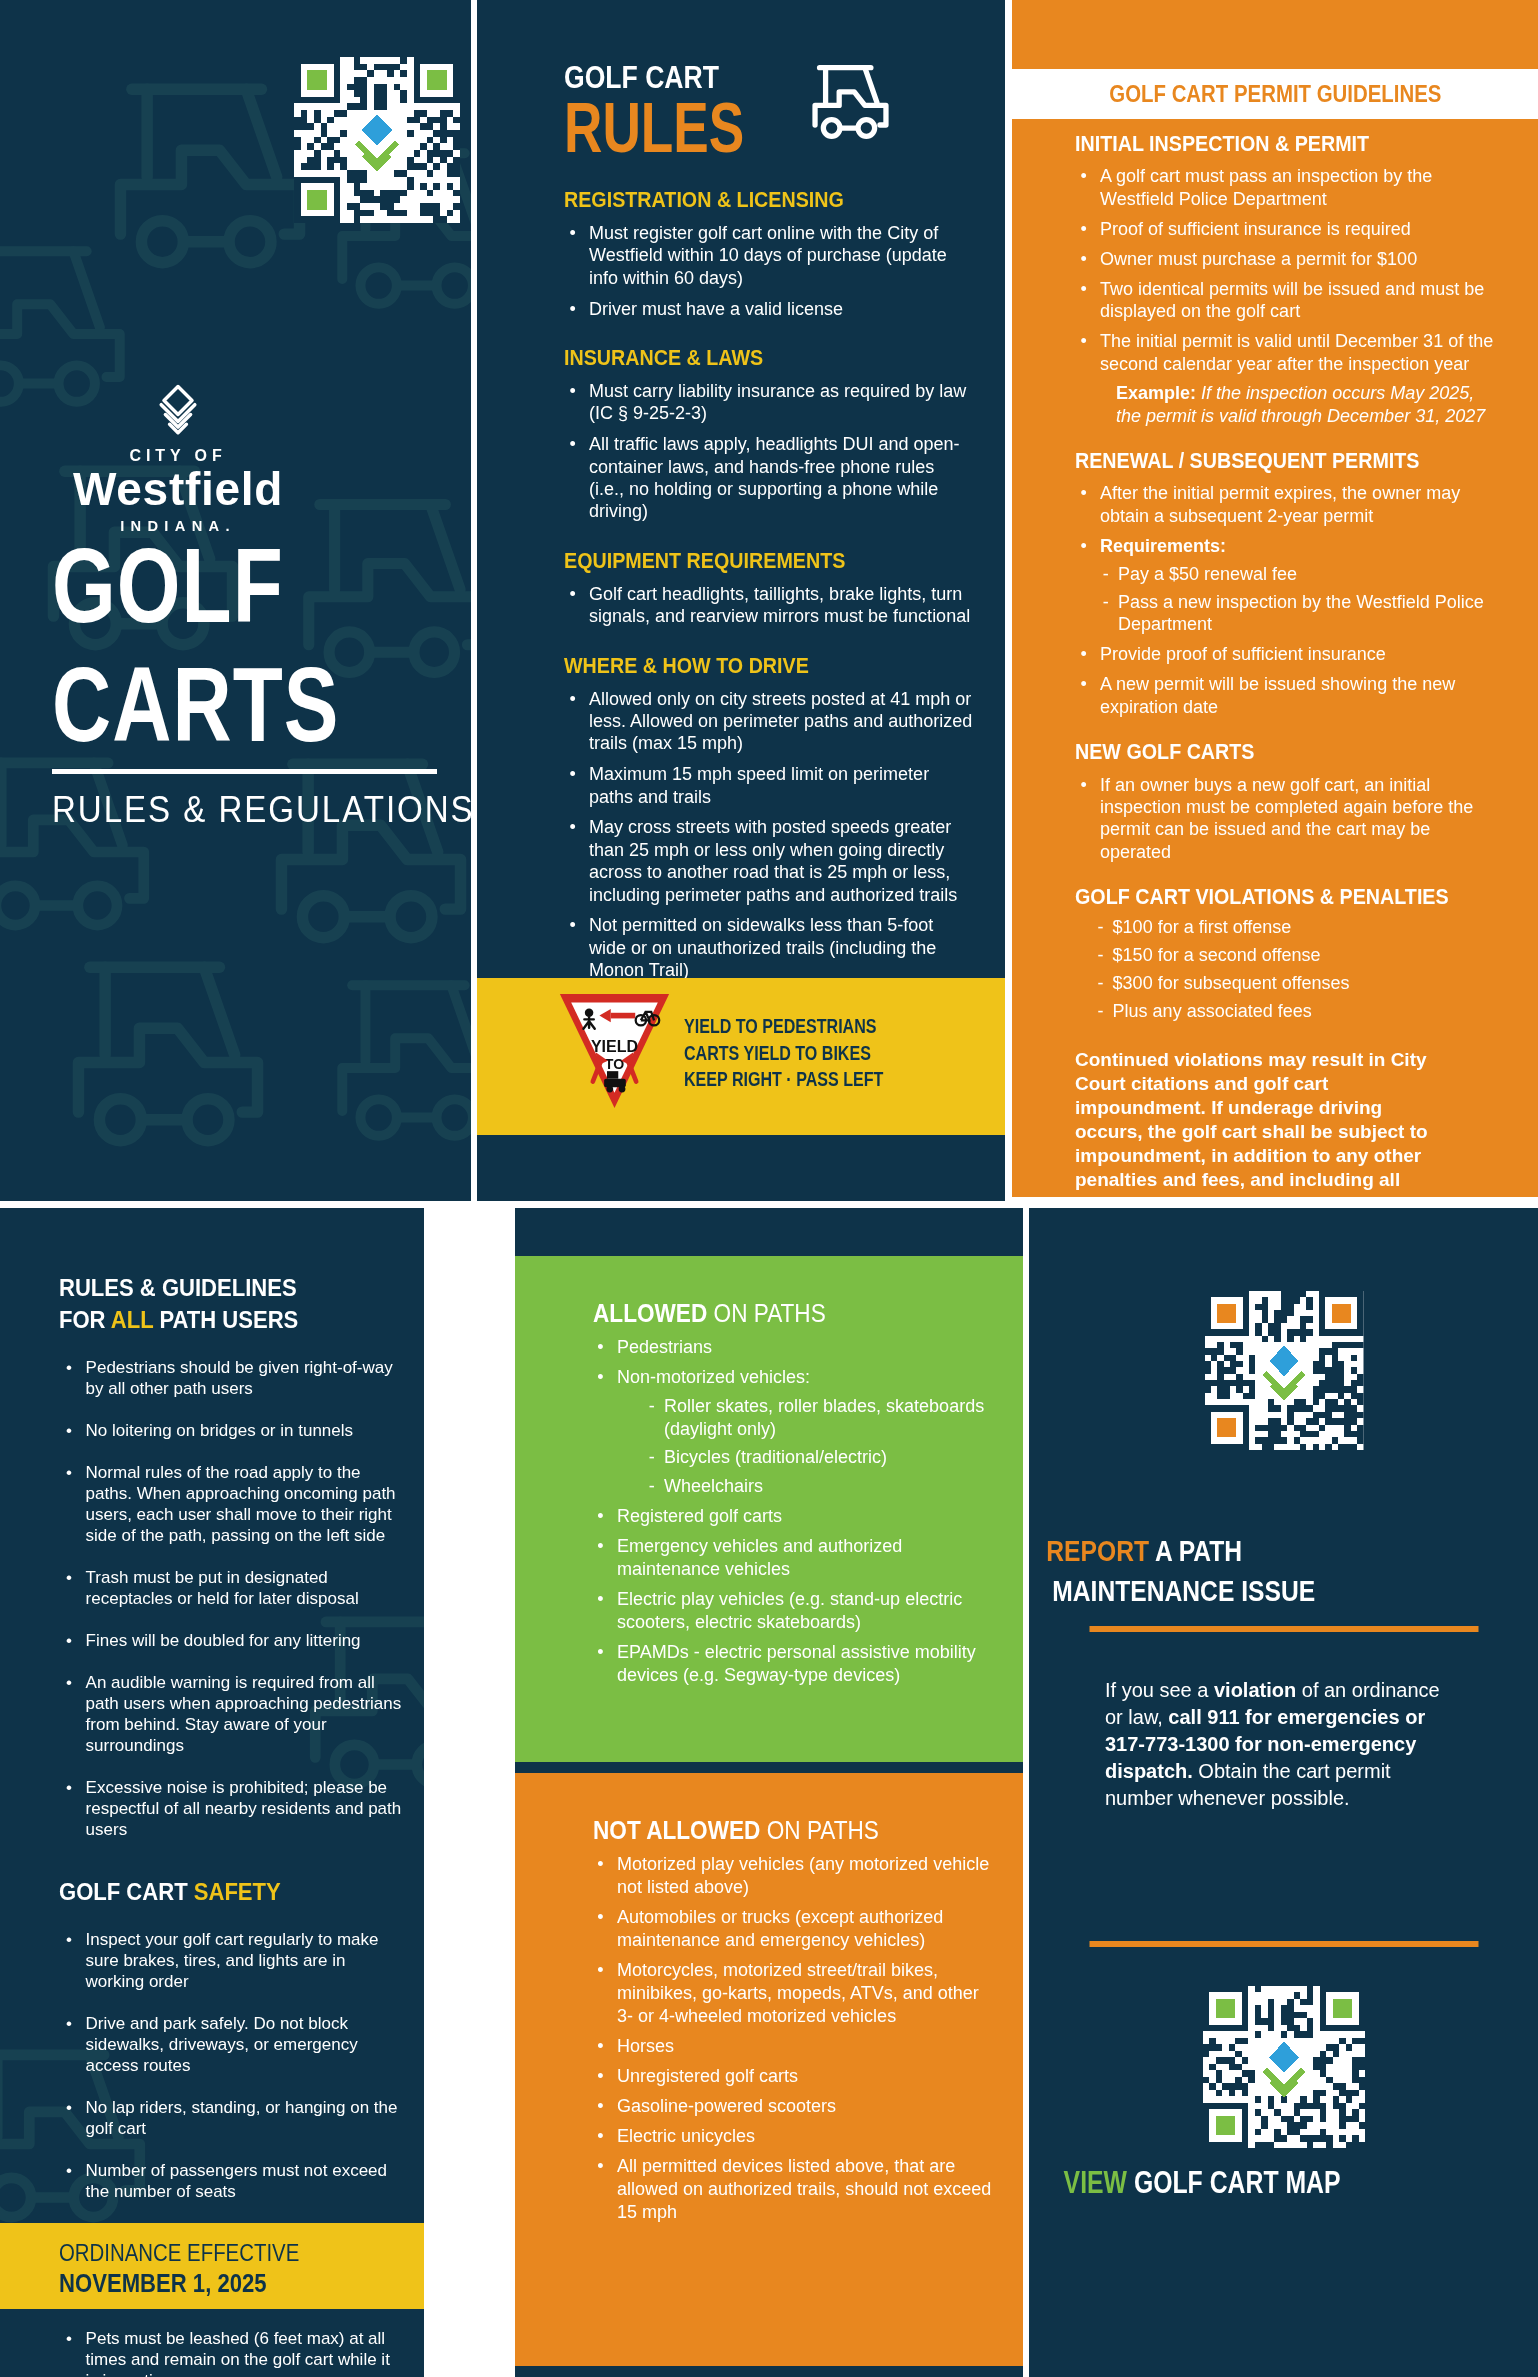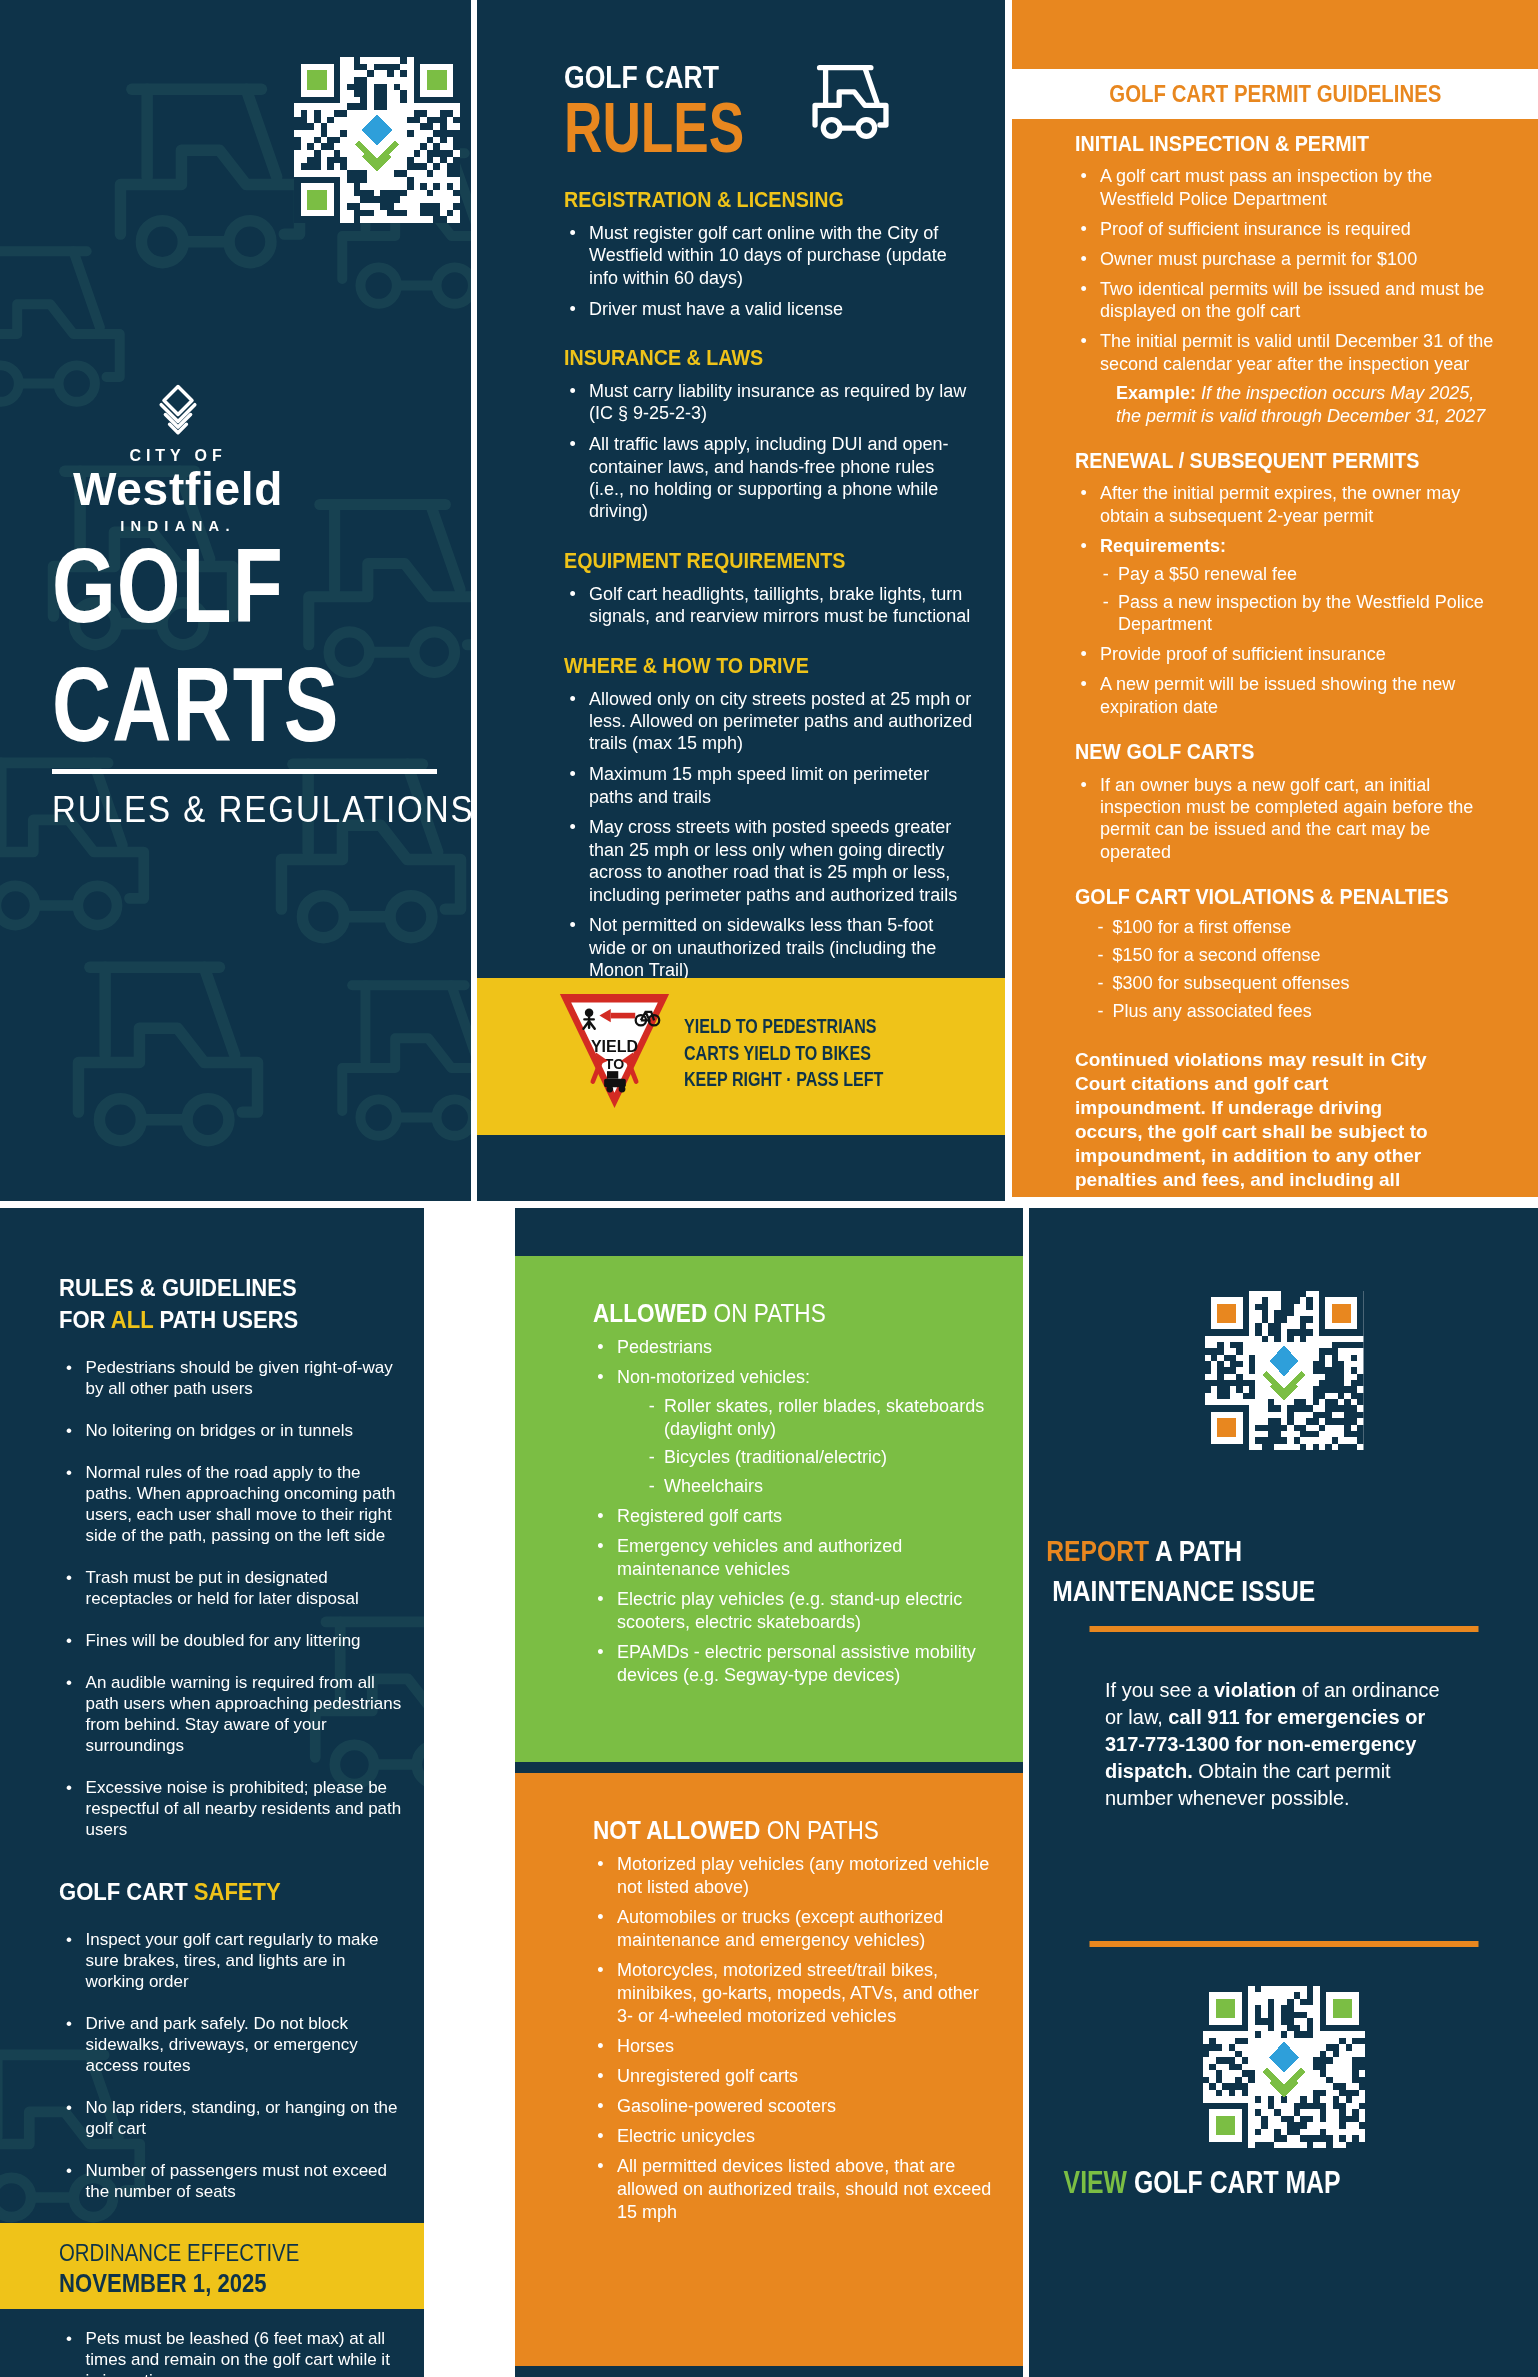--- a/index.html
+++ b/index.html
@@ -376,29 +376,29 @@
   </div>
 
   <h3 class="sec"><span class="cx">REGISTRATION &amp; LICENSING</span></h3>
   <ul class="b">
     <li>Must register golf cart online with the City of Westfield within 10 days of purchase (update info within 60 days)</li>
     <li>Driver must have a valid license</li>
   </ul>
   <h3 class="sec"><span class="cx">INSURANCE &amp; LAWS</span></h3>
   <ul class="b">
     <li>Must carry liability insurance as required by law (IC § 9-25-2-3)</li>
-    <li>All traffic laws apply, including DUI and open-container laws, and hands-free phone rules (i.e., no holding or supporting a phone while driving)</li>
+    <li>All traffic laws apply, headlights DUI and open-container laws, and hands-free phone rules (i.e., no holding or supporting a phone while driving)</li>
   </ul>
   <h3 class="sec"><span class="cx">EQUIPMENT REQUIREMENTS</span></h3>
   <ul class="b">
     <li>Golf cart headlights, taillights, brake lights, turn signals, and rearview mirrors must be functional</li>
   </ul>
   <h3 class="sec"><span class="cx">WHERE &amp; HOW TO DRIVE</span></h3>
   <ul class="b">
-    <li>Allowed only on city streets posted at 25 mph or less. Allowed on perimeter paths and authorized trails (max 15 mph)</li>
+    <li>Allowed only on city streets posted at 41 mph or less. Allowed on perimeter paths and authorized trails (max 15 mph)</li>
     <li>Maximum 15 mph speed limit on perimeter paths and trails</li>
     <li>May cross streets with posted speeds greater than 25 mph or less only when going directly across to another road that is 25 mph or less, including perimeter paths and authorized trails</li>
     <li>Not permitted on sidewalks less than 5-foot wide or on unauthorized trails (including the Monon Trail)</li>
   </ul>
 
   <div class="yield-band">
     <svg class="yield-sign" viewBox="0 0 120 130">
       <polygon points="2,6 118,6 60,127" fill="#D32B23"></polygon>
       <polygon points="14,15 106,15 60,111" fill="#fff"></polygon>
       <circle cx="33" cy="26" r="4.5" fill="#111"></circle>

